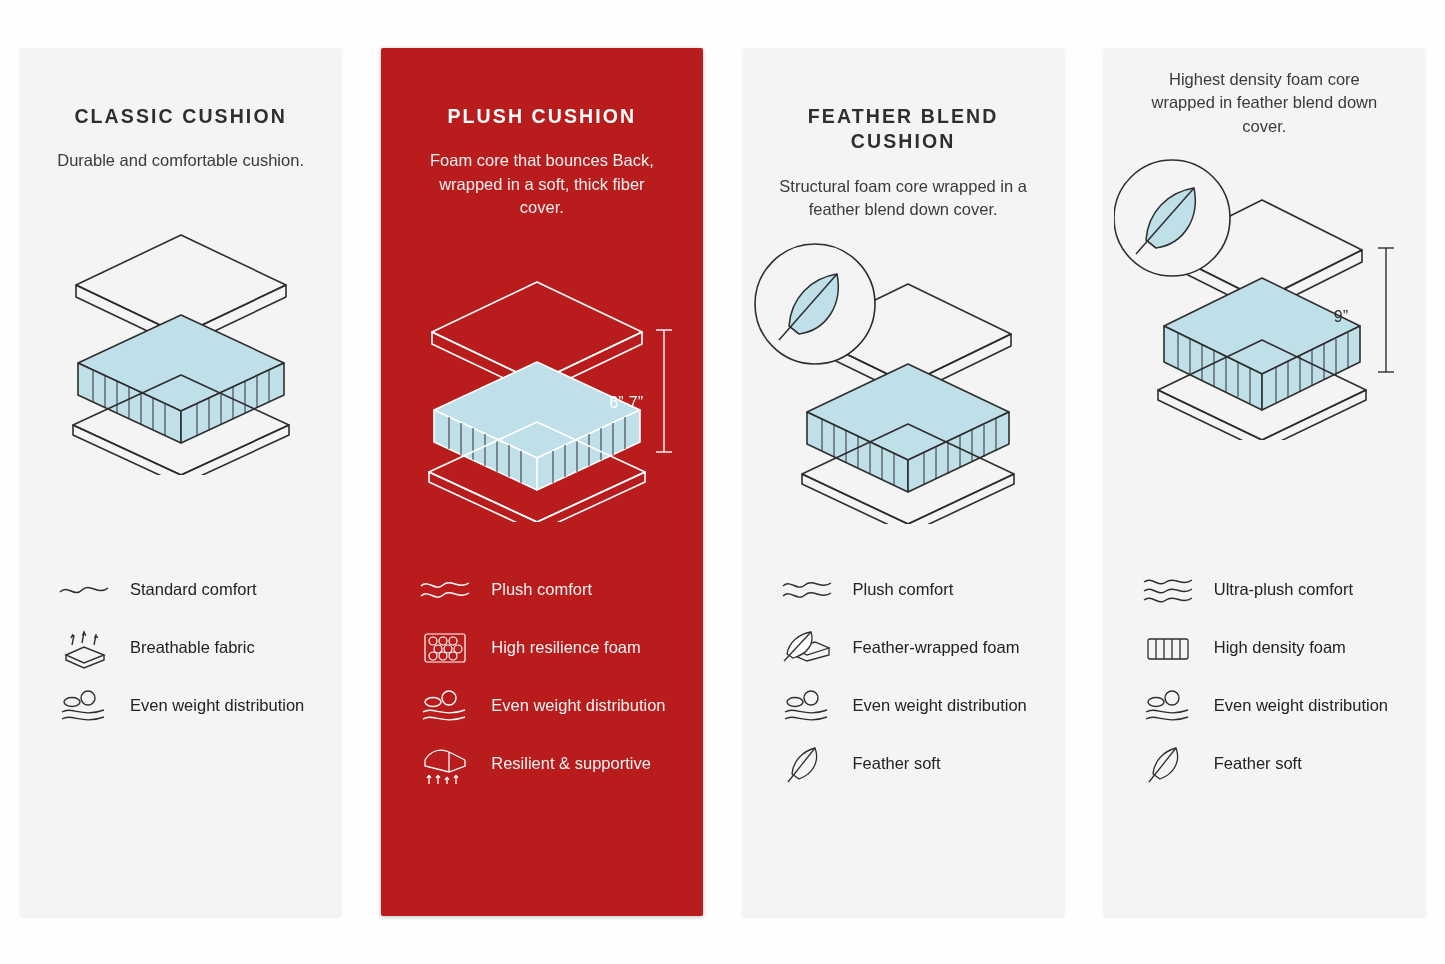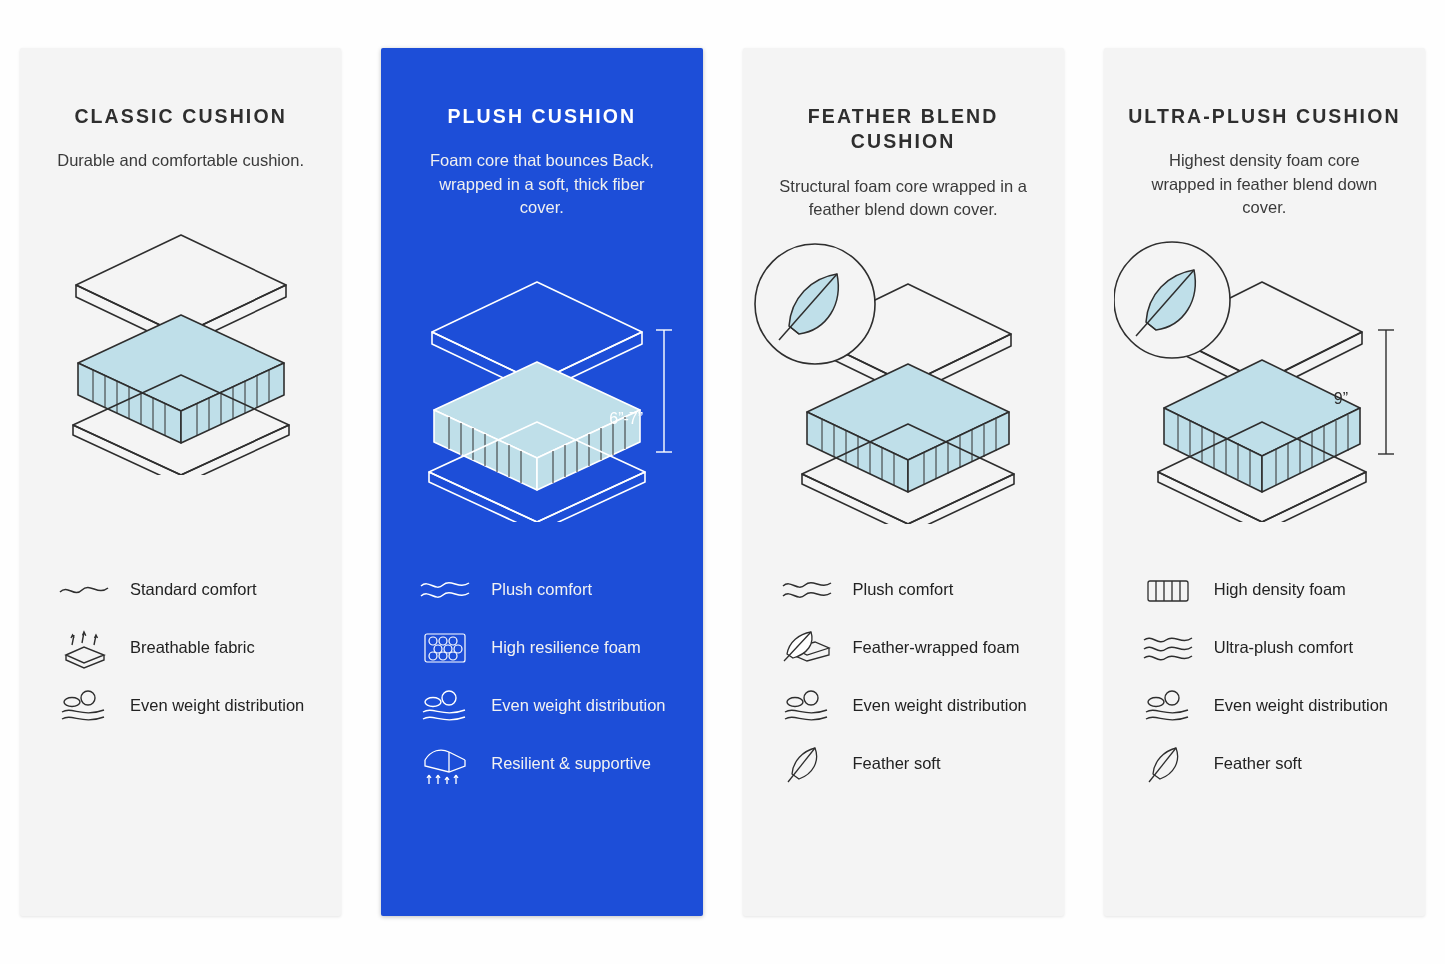--- a/index.html
+++ b/index.html
@@ -28,21 +28,21 @@
   .card {
     width: 324px;
     height: 868px;
     border-radius: 2px;
     box-sizing: border-box;
     position: relative;
     background: #f4f4f4;
     box-shadow: 0 1px 3px rgba(0,0,0,0.10);
   }
   .card.dark {
-    background: #1d4ed8;
+    background: #b91c1c;
     box-shadow: 0 1px 4px rgba(0,0,0,0.25);
   }
   .card-title {
     text-align: center;
     font-size: 19.5px;
     font-weight: bold;
     letter-spacing: 2.1px;
     color: #2e2e2e;
     margin: 56px 24px 0 24px;
     line-height: 1.3;
@@ -210,21 +210,21 @@
             <polygon points="37,240 145,290 145,300 37,250"></polygon>
             <polygon points="253,240 145,290 145,300 253,250"></polygon>
 
             <g stroke-width="1.4">
               <line x1="272" y1="98" x2="272" y2="220"></line>
               <line x1="264" y1="98" x2="280" y2="98"></line>
               <line x1="264" y1="220" x2="280" y2="220"></line>
             </g>
           </g>
         </svg>
-        <div style="position:absolute; left:228px; top:178px; width:70px;" class="dim-label">6”-7”</div>
+        <div style="position:absolute; left:228px; top:162px; width:70px;" class="dim-label">6”-7”</div>
       </div>
       <div class="features">
         <div class="feature">
           <span class="ficon">
             <svg width="52" height="26" viewBox="0 0 52 26" fill="none" stroke="#ffffff" stroke-width="1.5">
               <path d="M2 9 C10 2, 16 15, 24 8 C32 1, 40 13, 50 6"></path>
               <path d="M2 19 C10 12, 16 25, 24 18 C32 11, 40 23, 50 16"></path>
             </svg>
           </span>
           <span class="flabel">Plush comfort</span>
@@ -353,21 +353,20 @@
               <path d="M34 5 C22 8, 12 18, 11 31 L18 36 C32 31, 39 18, 34 5 Z"></path>
               <path d="M34 5 L7 39"></path>
             </svg>
           </span>
           <span class="flabel">Feather soft</span>
         </div>
       </div>
     </div>
 
     <div class="card">
-      <div class="card-title">ULTRA-PLUSH CUSHION</div>
       <div class="card-desc">Highest density foam core wrapped in feather blend down cover.</div>
       <div class="art">
         <svg width="300" height="290" viewBox="0 0 300 290">
           <g fill="none" stroke="#2e2e2e" stroke-width="1.6" stroke-linejoin="round">
             <polygon points="148,50 248,100 148,150 48,100"></polygon>
             <polygon points="48,100 148,150 148,162 48,112"></polygon>
             <polygon points="248,100 148,150 148,162 248,112"></polygon>
             <polygon points="148,128 246,176 148,224 50,176" fill="#bfdfe9"></polygon>
             <polygon points="50,176 148,224 148,260 50,212" fill="#bfdfe9"></polygon>
             <polygon points="246,176 148,224 148,260 246,212" fill="#bfdfe9"></polygon>
@@ -401,36 +400,36 @@
             <path d="M80 38 C54 42, 34 62, 32 90 L42 98 C70 94, 86 68, 80 38 Z" fill="#bfdfe9" stroke="#2e2e2e" stroke-width="1.5"></path>
             <path d="M80 38 L22 104" fill="none" stroke="#2e2e2e" stroke-width="1.5"></path>
             <path d="M32 90 L42 98" fill="none" stroke="#2e2e2e" stroke-width="1.4"></path>
           </g>
         </svg>
         <div style="position:absolute; left:230px; top:158px; width:60px;" class="dim-label">9”</div>
       </div>
       <div class="features">
         <div class="feature">
           <span class="ficon">
-            <svg width="52" height="34" viewBox="0 0 52 34" fill="none" stroke="#2e2e2e" stroke-width="1.3">
-              <rect x="6" y="8" width="40" height="20" rx="2"></rect>
-              <path d="M14 8 L14 28 M22 8 L22 28 M30 8 L30 28 M38 8 L38 28"></path>
-            </svg>
-          </span>
-          <span class="flabel">High density foam</span>
-        </div>
-        <div class="feature">
-          <span class="ficon">
             <svg width="52" height="28" viewBox="0 0 52 28" fill="none" stroke="#2e2e2e" stroke-width="1.5">
               <path d="M2 6 C10 0, 16 12, 24 6 C32 0, 40 11, 50 4"></path>
               <path d="M2 15 C10 9, 16 21, 24 15 C32 9, 40 20, 50 13"></path>
               <path d="M2 24 C10 18, 16 30, 24 24 C32 18, 40 29, 50 22"></path>
             </svg>
           </span>
           <span class="flabel">Ultra-plush comfort</span>
+        </div>
+        <div class="feature">
+          <span class="ficon">
+            <svg width="52" height="34" viewBox="0 0 52 34" fill="none" stroke="#2e2e2e" stroke-width="1.3">
+              <rect x="6" y="8" width="40" height="20" rx="2"></rect>
+              <path d="M14 8 L14 28 M22 8 L22 28 M30 8 L30 28 M38 8 L38 28"></path>
+            </svg>
+          </span>
+          <span class="flabel">High density foam</span>
         </div>
         <div class="feature">
           <span class="ficon">
             <svg width="52" height="42" viewBox="0 0 52 42" fill="none" stroke="#2e2e2e" stroke-width="1.4">
               <circle cx="30" cy="13" r="7"></circle>
               <ellipse cx="14" cy="17" rx="8" ry="4.5"></ellipse>
               <path d="M4 27 C14 21, 24 33, 46 25"></path>
               <path d="M4 34 C14 28, 24 40, 46 32"></path>
             </svg>
           </span>

